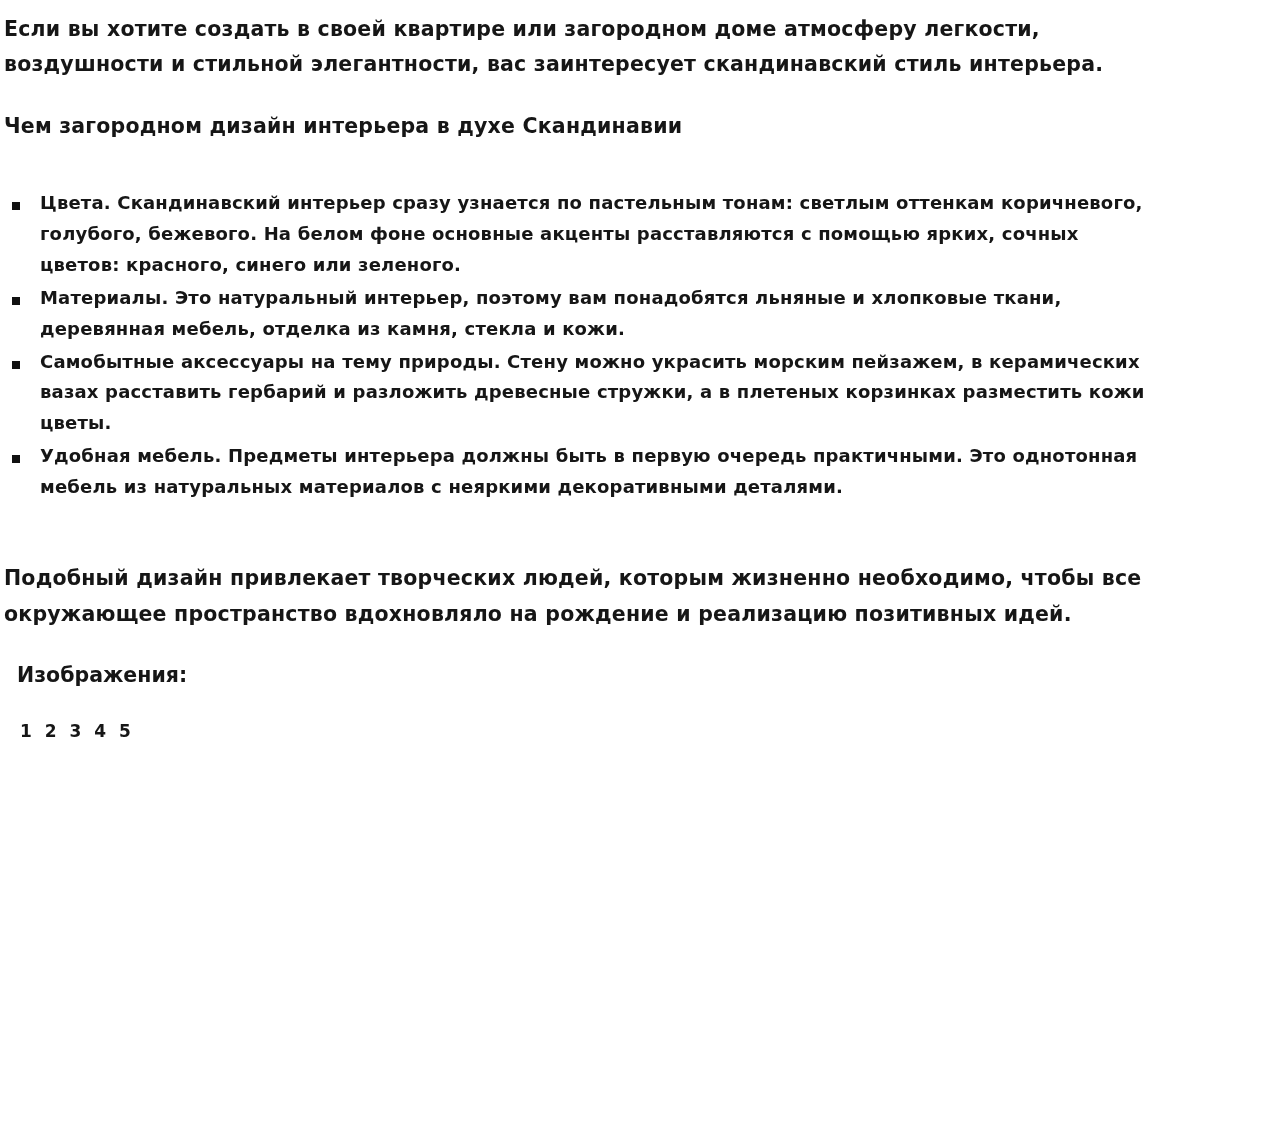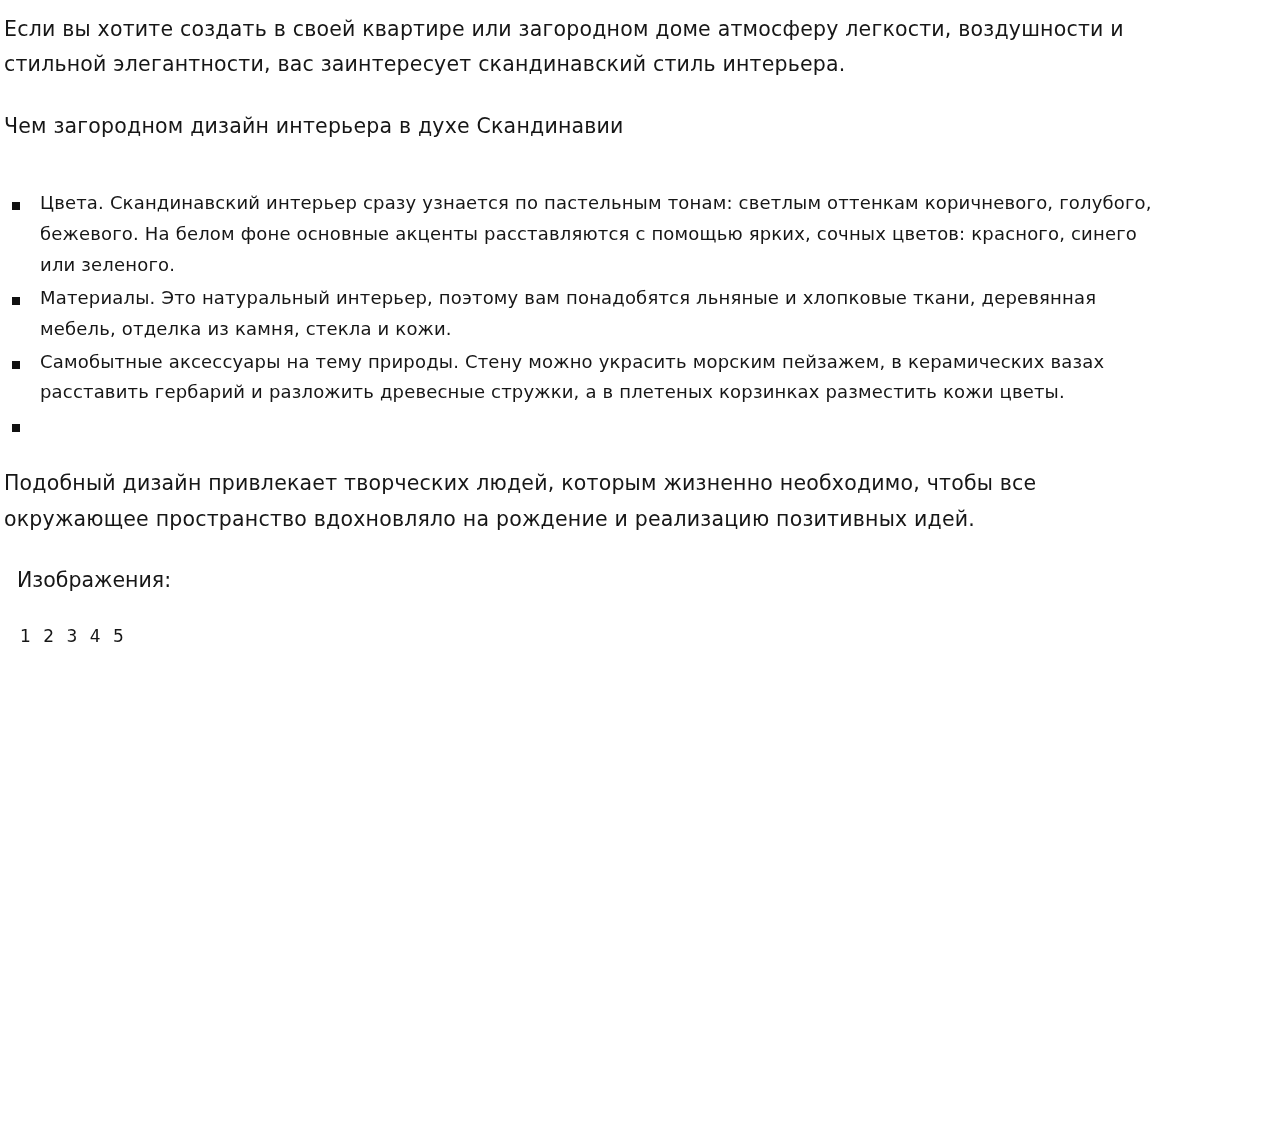--- a/index.html
+++ b/index.html
@@ -11,20 +11,21 @@
     width: 1270px;
     min-height: 1126px;
     font-family: "DejaVu Sans", sans-serif;
     color: #1a1a1a;
     -webkit-font-smoothing: antialiased;
   }
   .page {
     width: 1171px;
     box-sizing: border-box;
     padding: 12px 8px 0 4px;
+    font-weight: bold;
   }
   p.para {
     font-size: 20.5px;
     line-height: 1.72;
     margin: 0 0 26px 0;
     color: #161616;
     letter-spacing: 0.01em;
   }
   p.para.tight {
     margin-bottom: 22px;
@@ -90,20 +91,21 @@
     <li>
       <span class="sq"></span>
       <span>Материалы. Это натуральный интерьер, поэтому вам понадобятся льняные и хлопковые ткани, деревянная мебель, отделка из камня, стекла и кожи.</span>
     </li>
     <li>
       <span class="sq"></span>
       <span>Самобытные аксессуары на тему природы. Стену можно украсить морским пейзажем, в керамических вазах расставить гербарий и разложить древесные стружки, а в плетеных корзинках разместить кожи цветы.</span>
     </li>
     <li>
       <span class="sq"></span>
+      <span>Удобная мебель. Предметы интерьера должны быть в первую очередь практичными. Это однотонная мебель из натуральных материалов с неяркими декоративными деталями.</span>
     </li>
   </ul>
 
   <div class="gap-md"></div>
 
   <p class="para">Подобный дизайн привлекает творческих людей, которым жизненно необходимо, чтобы все окружающее пространство вдохновляло на рождение и реализацию позитивных идей.</p>
 
   <p class="images-label">Изображения:</p>
 
   <p class="img-links">

